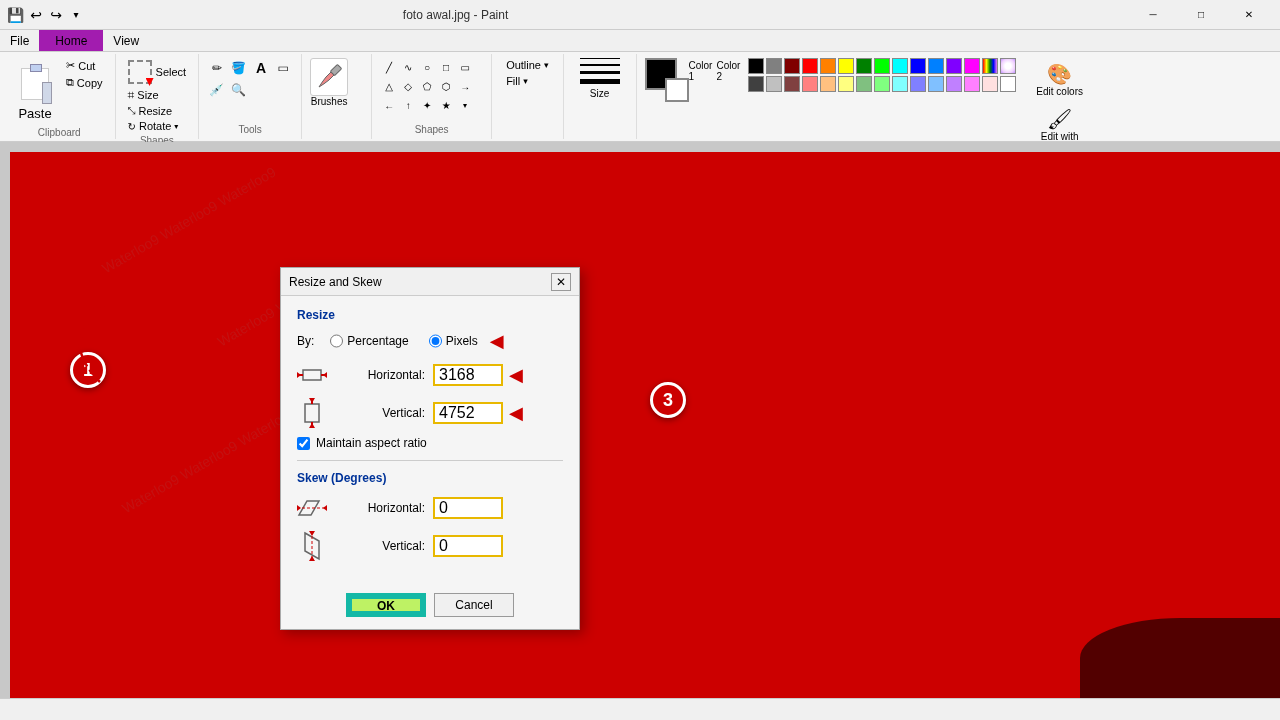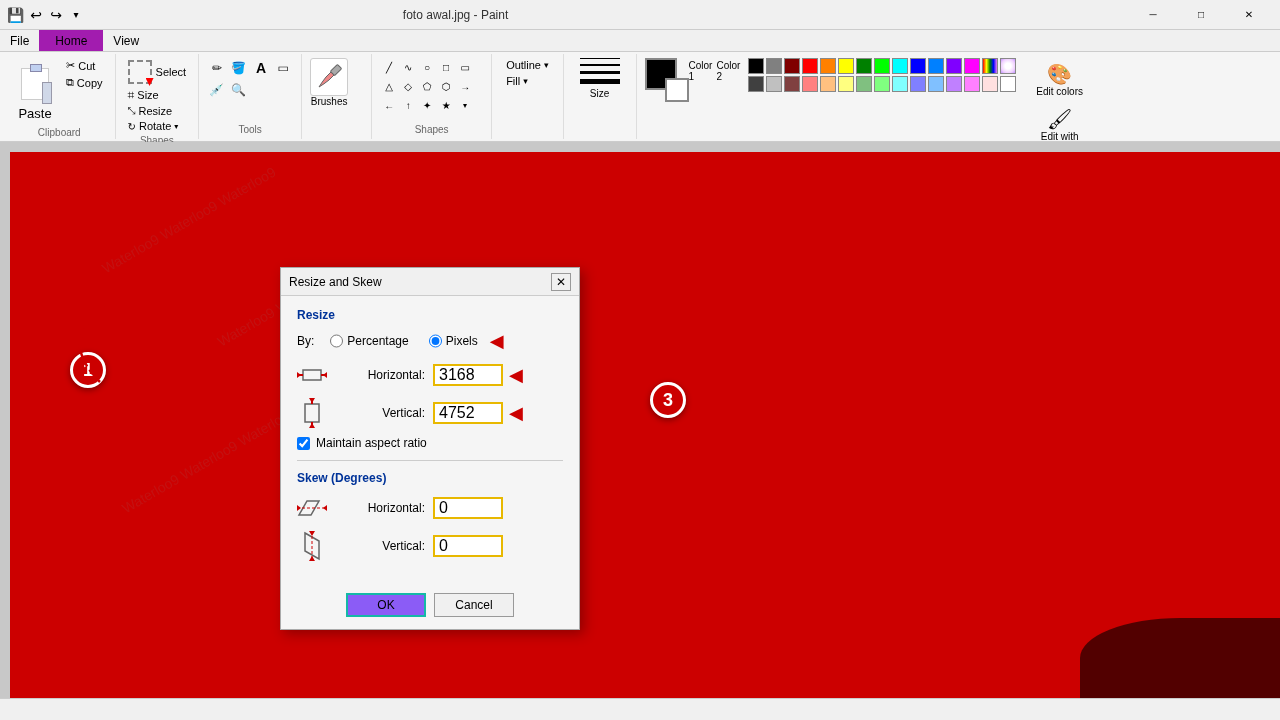--- a/index.html
+++ b/index.html
@@ -186,21 +186,21 @@
     .dialog-divider { border: none; border-top: 1px solid #ccc; margin: 10px 0; }
     .dialog-skew-title { font-size: 12px; font-weight: bold; color: #003399; margin-bottom: 8px; }
     .dialog-buttons { display: flex; justify-content: center; gap: 8px; padding: 12px 16px; }
     .dialog-btn {
       width: 80px;
       height: 24px;
       font-size: 12px;
       cursor: pointer;
       border: 1px solid #999;
     }
-    .dialog-btn-ok { background: #8b5cf6; border: 2px solid #14b8a6; }
+    .dialog-btn-ok { background: #bef264; border: 6px solid #14b8a6; font-weight: bold; }
     .dialog-btn-cancel { background: #f0f0f0; }
 
     
     input[type="radio"] { cursor: pointer; }
     input[type="checkbox"] { cursor: pointer; }
 
     
     .outline-fill-group { display: flex; flex-direction: column; gap: 2px; }
     .of-btn { font-size: 11px; padding: 1px 6px; cursor: pointer; display: flex; align-items: center; gap: 3px; white-space: nowrap; }
 

